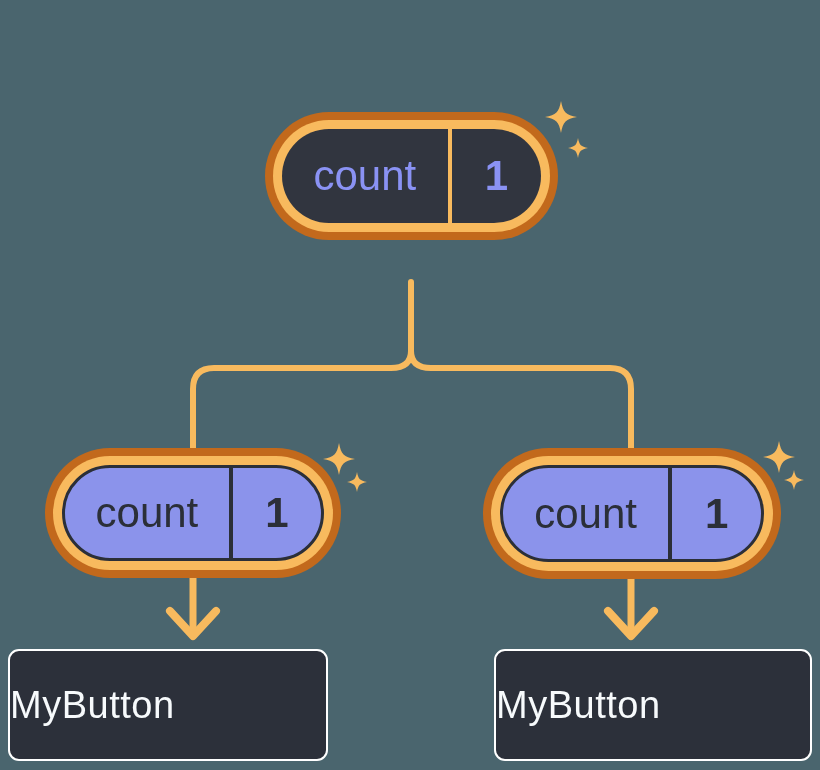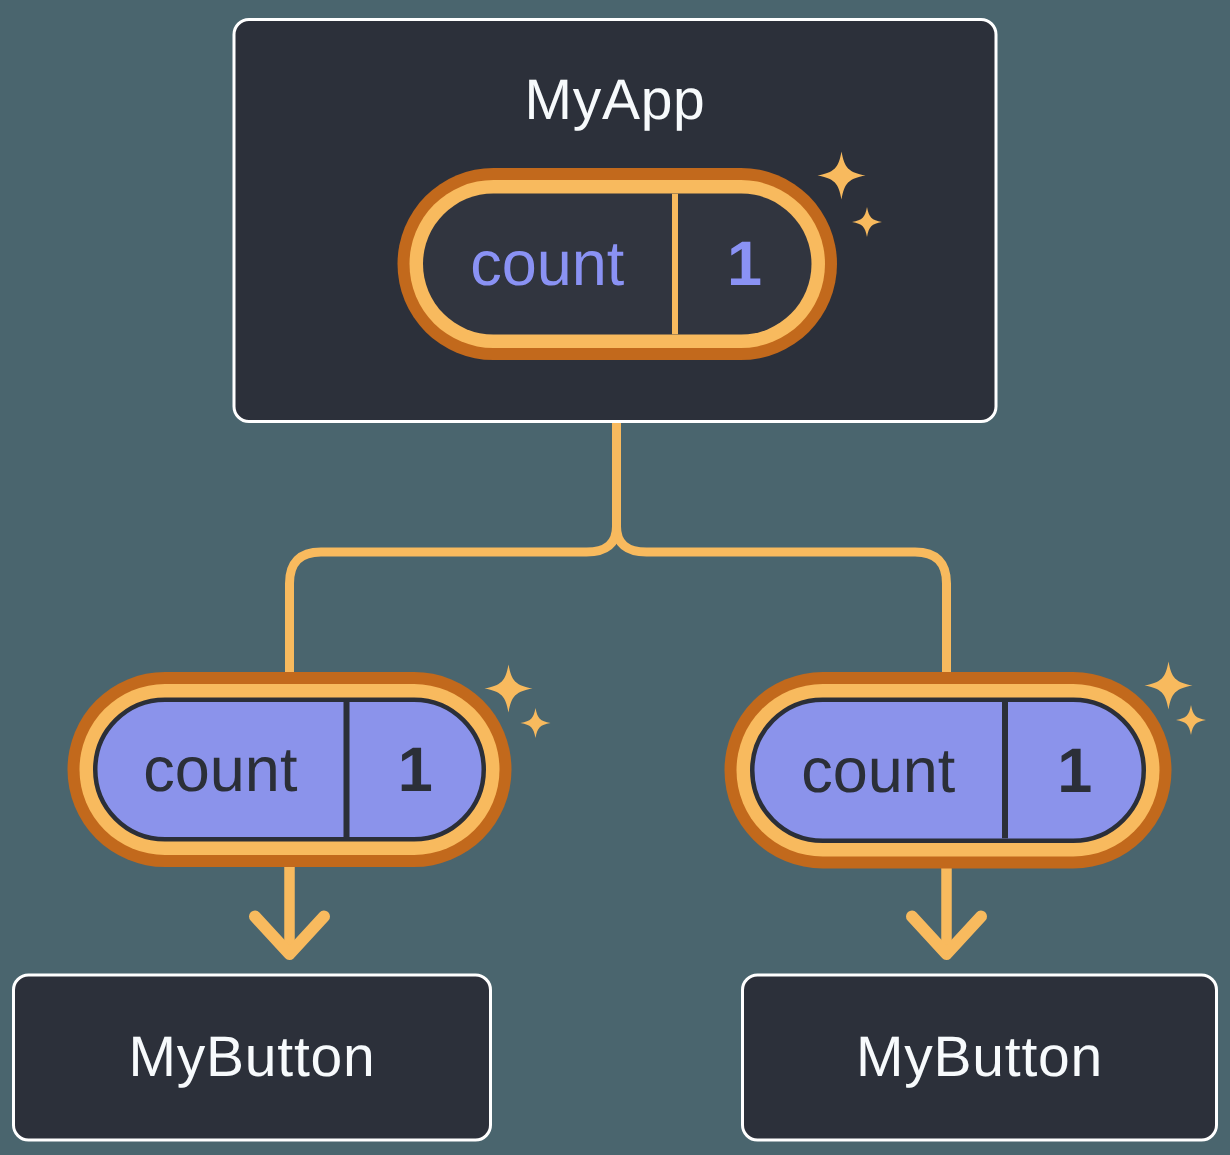--- a/index.html
+++ b/index.html
@@ -12,21 +12,21 @@
   .layer{position:absolute;left:0;top:0;width:820px;height:770px;pointer-events:none;}
 
   
   .box{
     position:absolute;box-sizing:border-box;
     background:var(--box-fill,#2C303A);
     border:2px solid var(--box-border,#FFFFFF);
     border-radius:11px;
   }
   .box-root{left:155px;top:12px;width:510px;height:270px;}
-  .box-leaf{display:flex;align-items:center;justify-content:center;}
+  .box-leaf{display:flex;align-items:center;}
   .box-leaf-left{left:8px;top:649px;width:320px;height:112px;}
   .box-leaf-right{left:494px;top:649px;width:318px;height:112px;}
   .box-title{
     margin-top:28px;text-align:center;line-height:50px;
     font-size:38px;font-weight:500;letter-spacing:.5px;
     color:var(--box-text,#F7FAFC);
   }
   .box-leaf .box-title{margin-top:0;line-height:normal;}
 
   
@@ -75,23 +75,20 @@
   <svg class="layer" viewBox="0 0 820 770" aria-hidden="true">
     <path class="conn" d="M411 282 L411 351
              M411 351 Q411 368 391 368 L214 368 Q193 368 193 389 L193 449
              M411 351 Q411 368 431 368 L610 368 Q631 368 631 389 L631 449"></path>
     <path class="arrow-shaft" d="M193 577 L193 630"></path>
     <path class="arrow-head" d="M170 611 L193 636 L216 611"></path>
     <path class="arrow-shaft" d="M631 579 L631 630"></path>
     <path class="arrow-head" d="M608 611 L631 636 L654 611"></path>
   </svg>
 
-  <div class="box box-root">
-    <div class="box-title">MyApp</div>
-  </div>
 
   <div class="box box-leaf box-leaf-left">
     <div class="box-title">MyButton</div>
   </div>
   <div class="box box-leaf box-leaf-right">
     <div class="box-title">MyButton</div>
   </div>
 
   <div class="pill pill-dark pill-top">
     <div class="pill-band">

